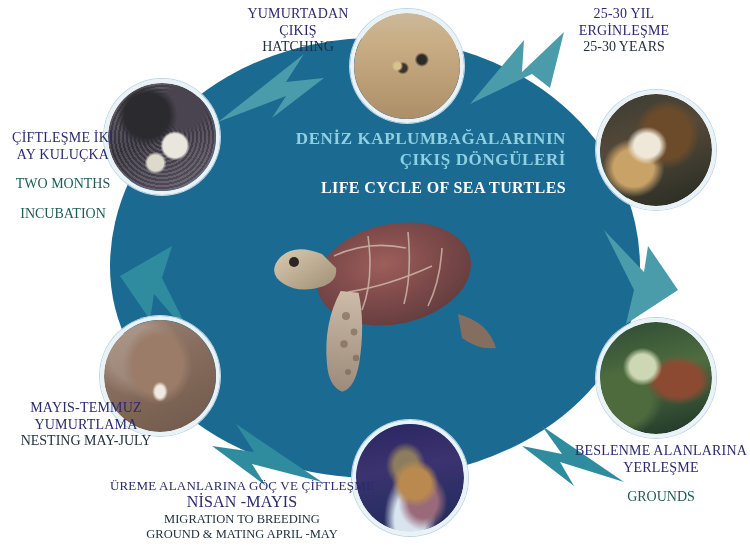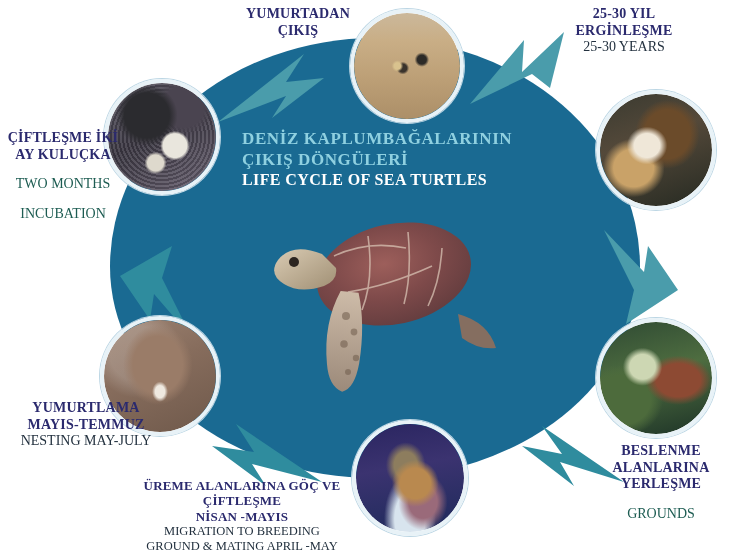--- a/index.html
+++ b/index.html
@@ -84,34 +84,35 @@
   }
 
   
   .turtle{
     position:absolute;
     left:262px;top:196px;width:240px;height:240px;
   }
 
   
   .label{position:absolute;text-align:center;line-height:1.18;}
-  .tr{color:#2b2a6e;font-weight:bold;font-size:14px;letter-spacing:.2px;}
+  .tr{color:#2b2a6e;font-weight:normal;font-size:14px;letter-spacing:.2px;}
   .en{color:#1d5c52;font-size:14px;margin-top:13px;}
   .en-dark{color:#23313f;font-size:14px;}
 
   
   .title{
-    position:absolute;left:242px;top:128px;width:330px;text-align:left;
+    position:absolute;left:236px;top:128px;width:330px;text-align:right;
   }
   .title .t-tr{
     color:#8fd0e0;font-weight:bold;font-size:17px;line-height:1.25;
     letter-spacing:.6px;
   }
   .title .t-en{
     color:#ffffff;font-weight:bold;font-size:16px;letter-spacing:.4px;
+    margin-top:8px;
   }
 </style>
 </head>
 <body>
 
 <div id="poster">
 
   <div class="blob"></div>
 
   <div class="arrow" style="left:212px;top:52px;">
@@ -220,44 +221,45 @@
 
   <div class="title">
     <div class="t-tr">DENİZ KAPLUMBAĞALARININ</div>
     <div class="t-tr">ÇIKIŞ DÖNGÜLERİ</div>
     <div class="t-en">LIFE CYCLE OF  SEA TURTLES</div>
   </div>
 
   <div class="label" style="left:232px;top:6px;width:132px;">
     <div class="tr">YUMURTADAN</div>
     <div class="tr">ÇIKIŞ</div>
+    <div class="en-dark">HATCHING</div>
   </div>
 
   <div class="label" style="left:512px;top:6px;width:224px;">
     <div class="tr">25-30 YIL</div>
     <div class="tr">ERGİNLEŞME</div>
     <div class="en-dark">25-30 YEARS</div>
   </div>
 
   <div class="label" style="left:572px;top:443px;width:178px;">
     <div class="tr">BESLENME ALANLARINA</div>
     <div class="tr">YERLEŞME</div>
     <div class="en">GROUNDS</div>
   </div>
 
   <div class="label" style="left:104px;top:478px;width:276px;">
     <div class="tr" style="font-size:13px;text-align:center;">ÜREME ALANLARINA GÖÇ VE ÇİFTLEŞME</div>
-    <div class="tr" style="font-size:13px;">NİSAN -MAYIS</div>
+    <div class="tr" style="font-size:16px;">NİSAN -MAYIS</div>
     <div class="en-dark" style="font-size:12.5px;">MIGRATION TO BREEDING</div>
     <div class="en-dark" style="font-size:12.5px;">GROUND &amp; MATING APRIL -MAY</div>
   </div>
 
   <div class="label" style="left:4px;top:400px;width:164px;">
+    <div class="tr">MAYIS-TEMMUZ</div>
     <div class="tr">YUMURTLAMA</div>
-    <div class="tr">MAYIS-TEMMUZ</div>
     <div class="en-dark">NESTING MAY-JULY</div>
   </div>
 
   <div class="label" style="left:0px;top:130px;width:126px;">
     <div class="tr">ÇİFTLEŞME İKİ</div>
     <div class="tr">AY KULUÇKA</div>
     <div class="en">TWO MONTHS</div>
     <div class="en">INCUBATION</div>
   </div>
 

